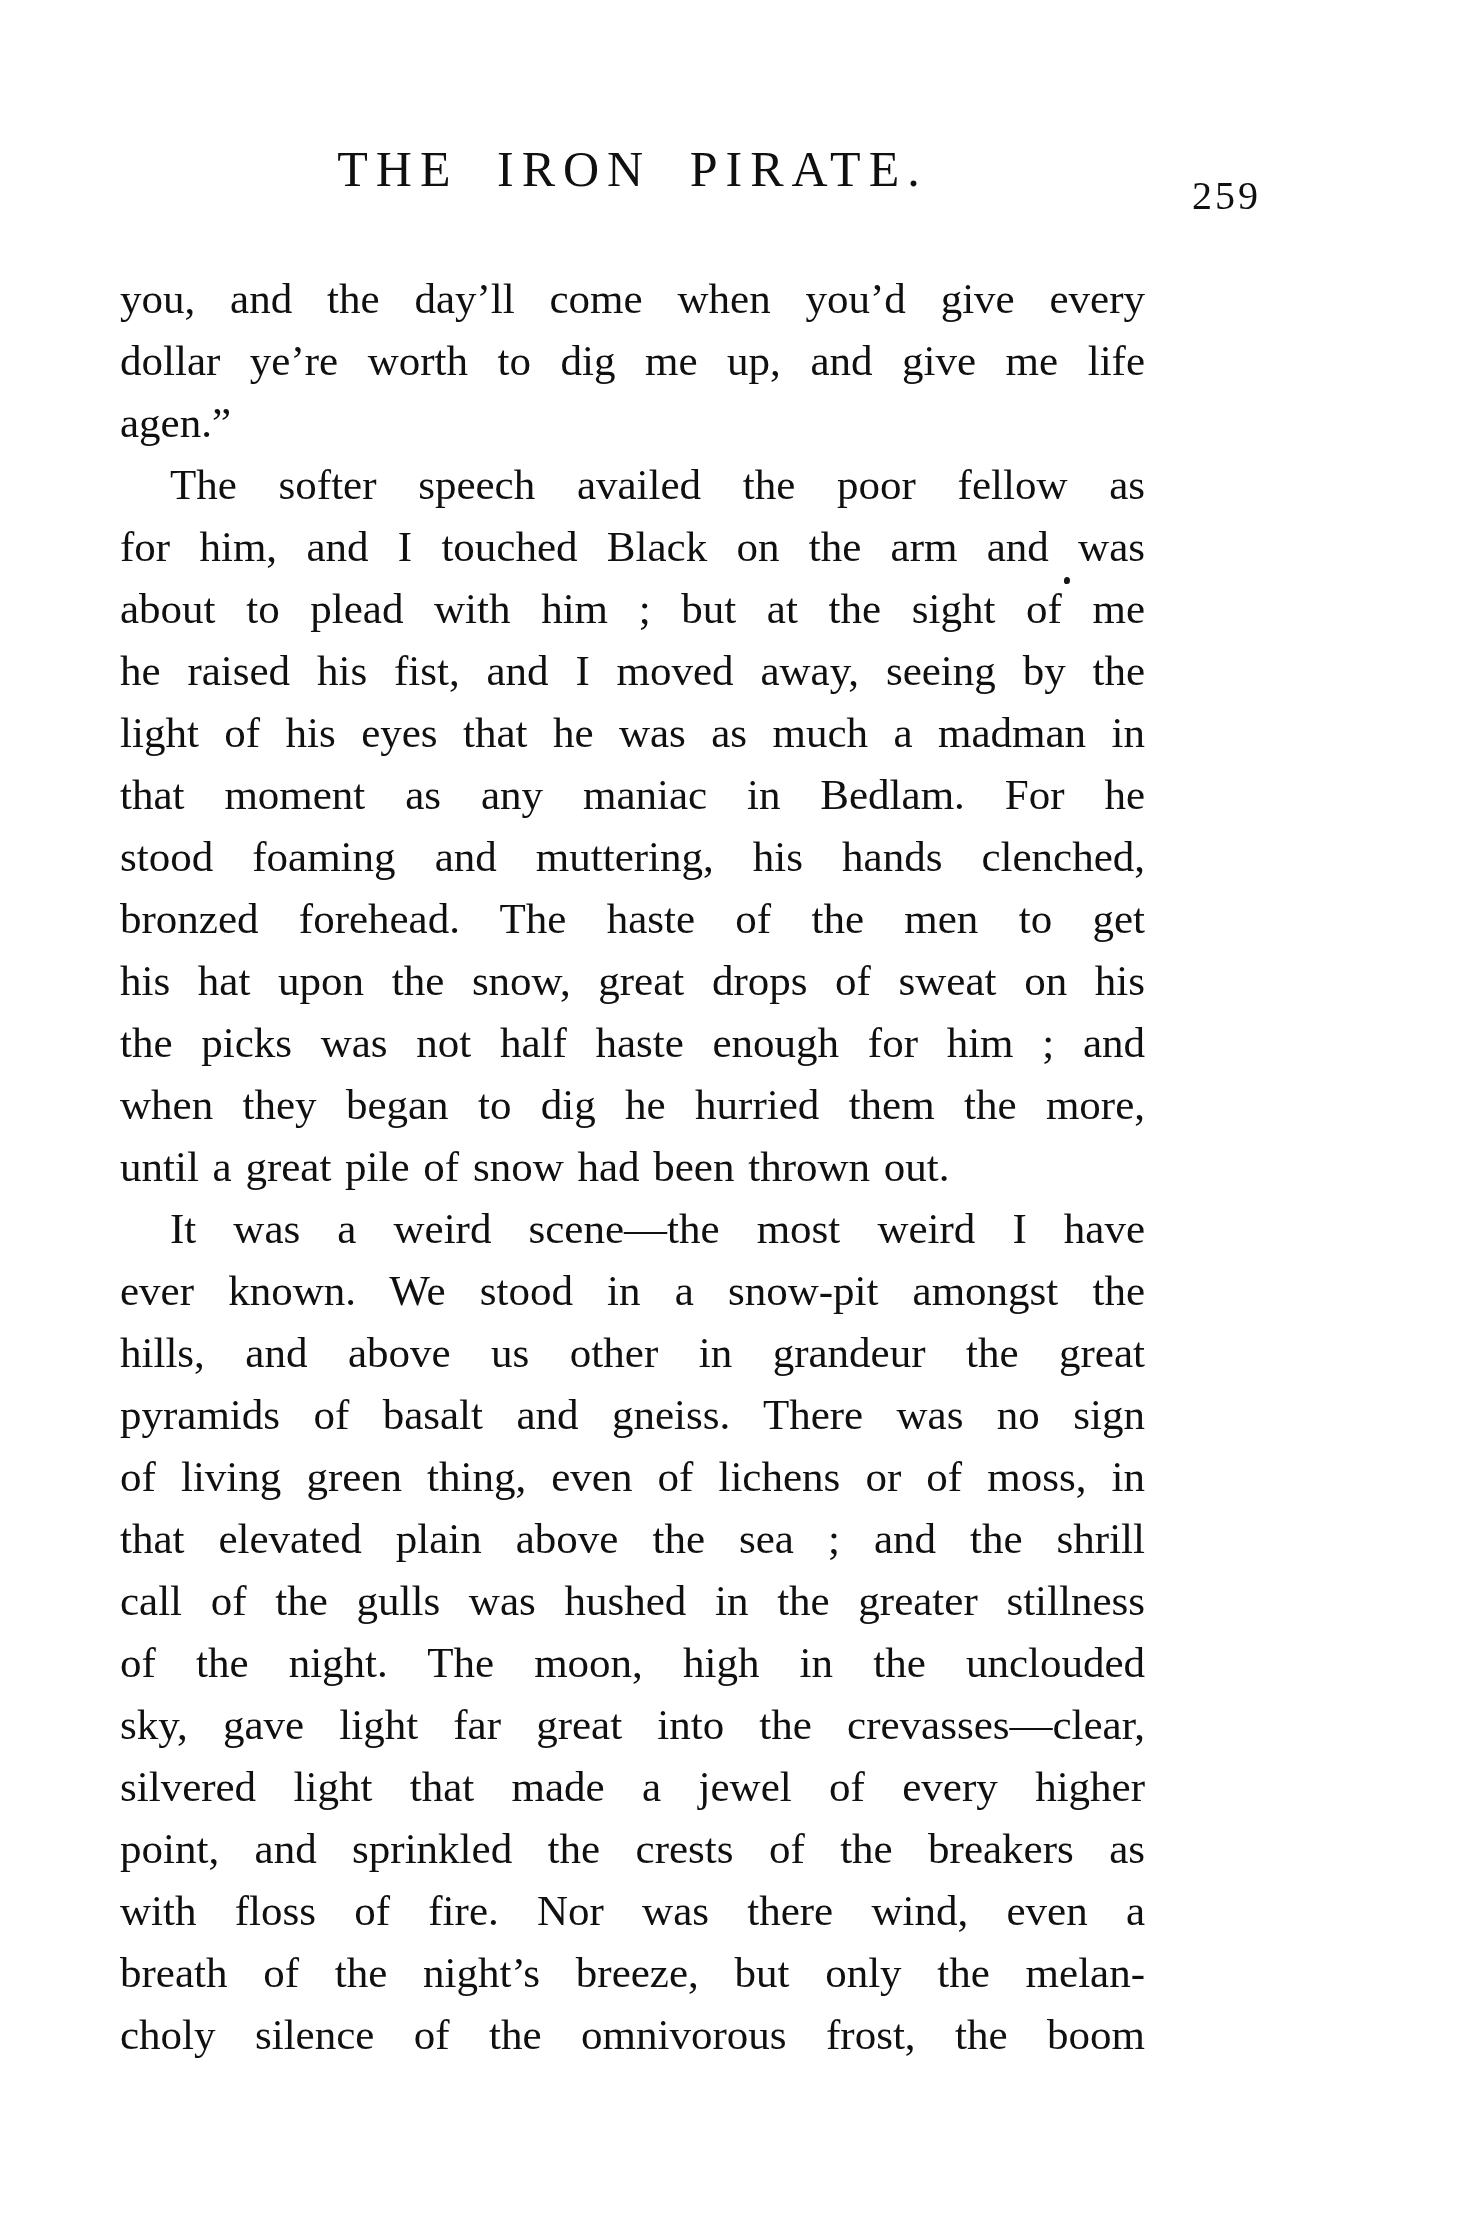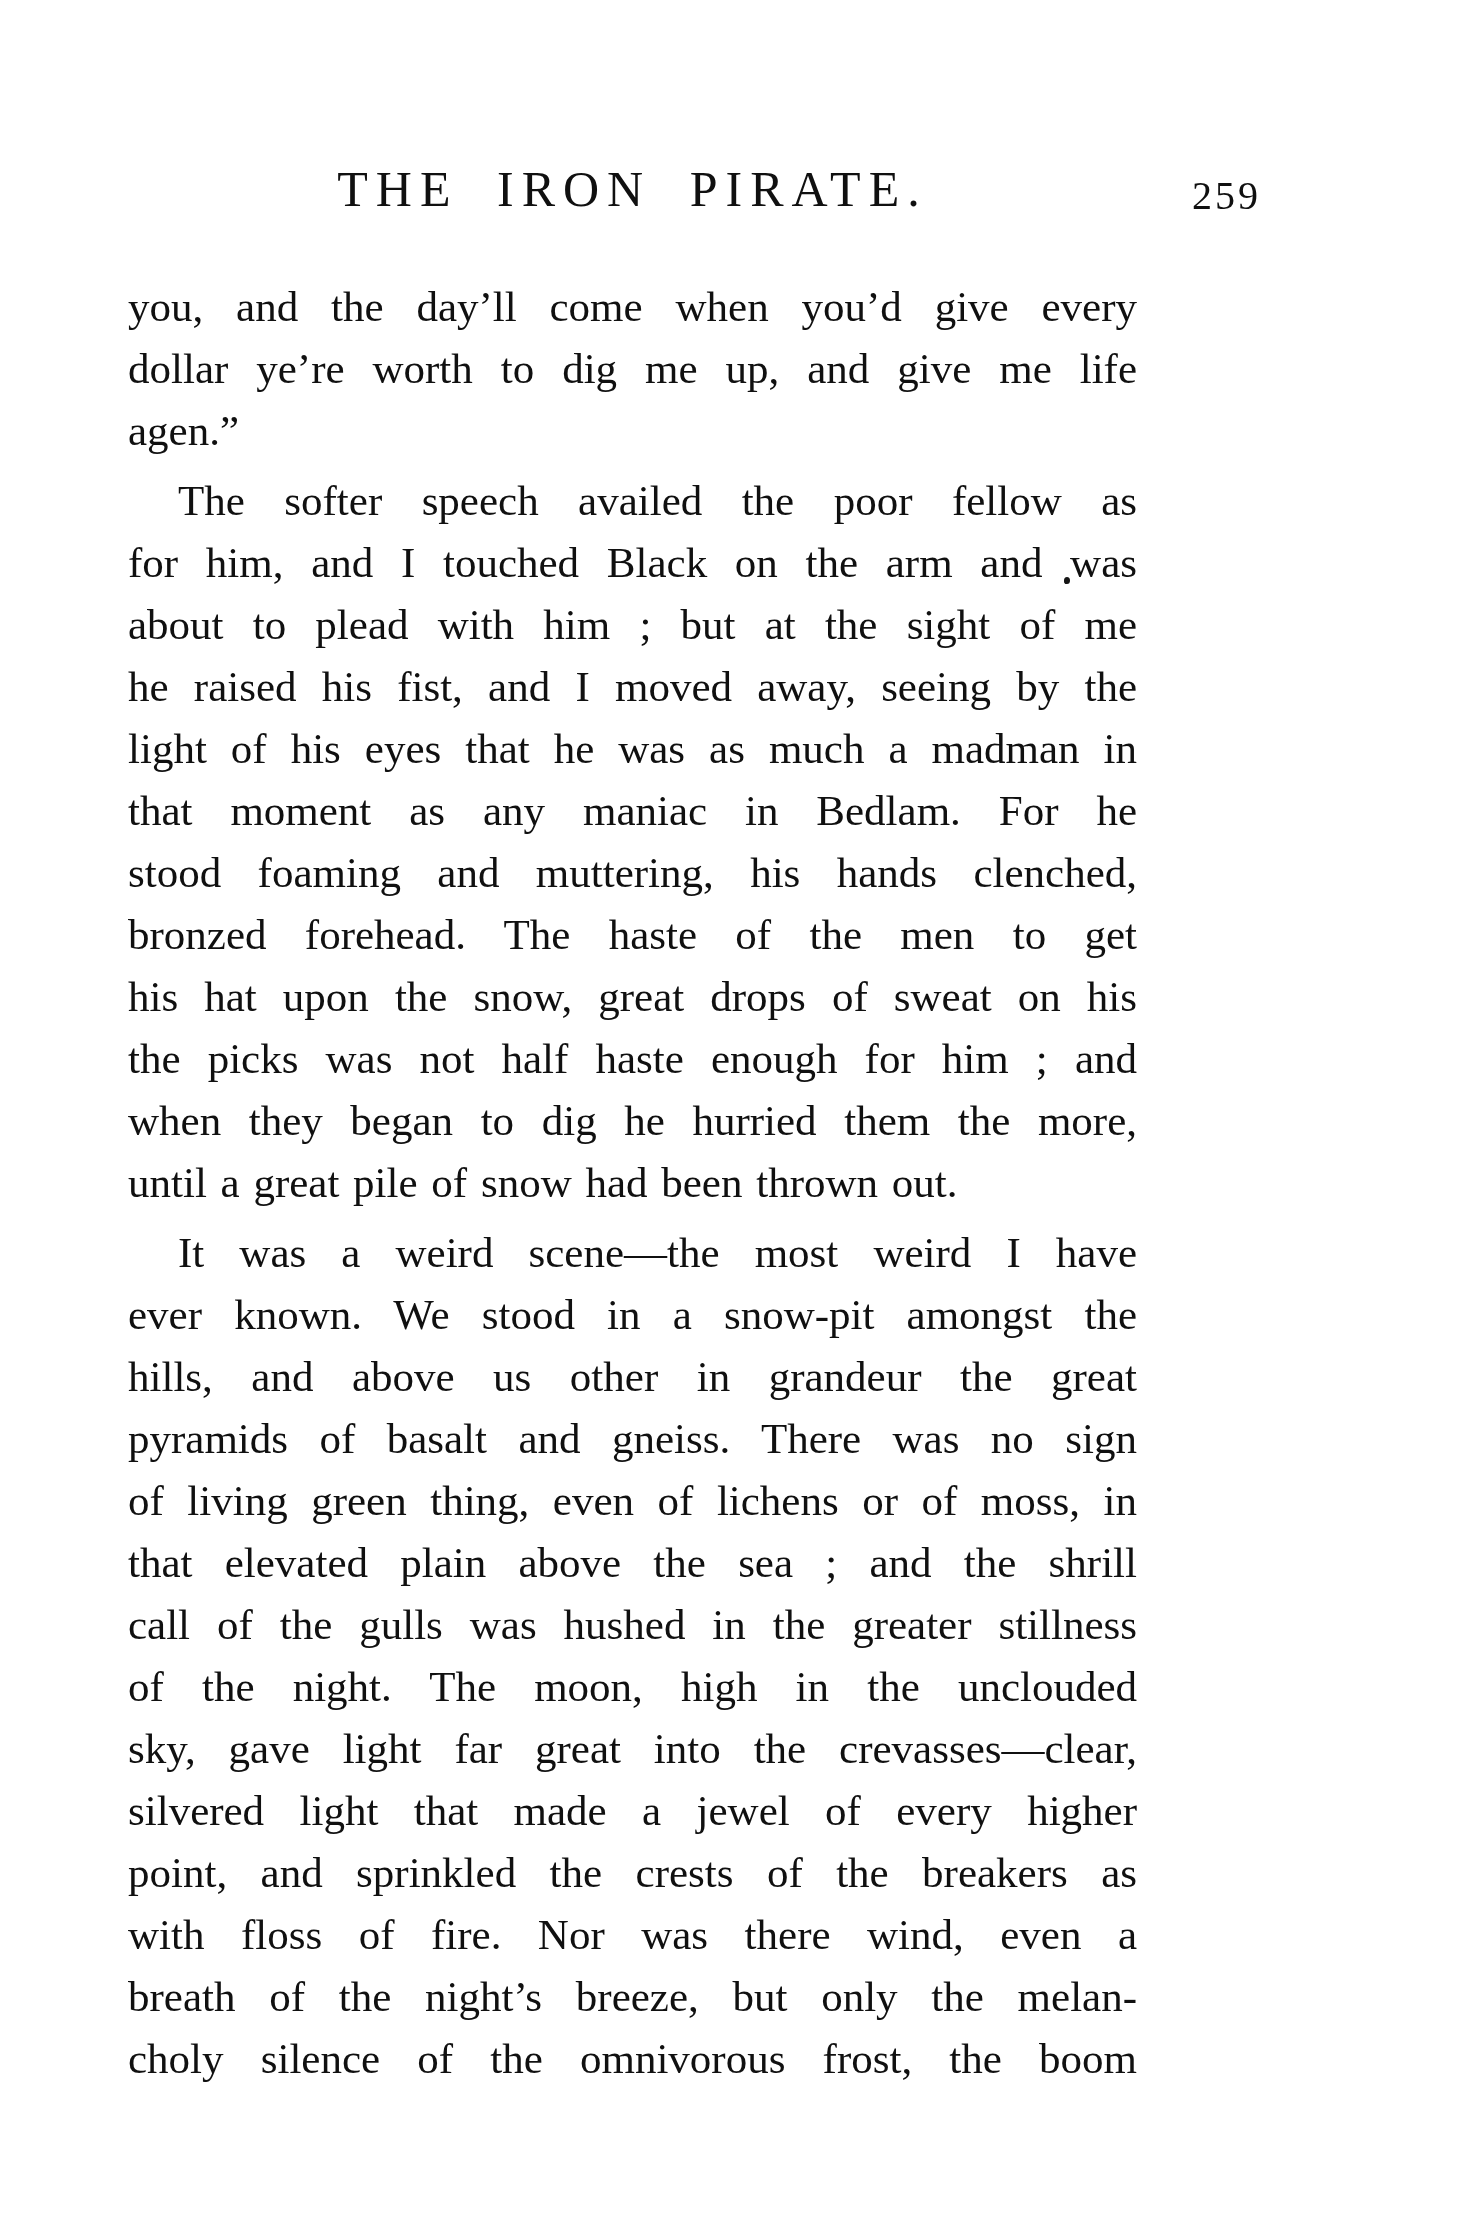--- a/index.html
+++ b/index.html
@@ -12,21 +12,21 @@
     width: 1458px;
     height: 2233px;
     background: #ffffff;
     overflow: hidden;
     font-family: "Liberation Serif", "DejaVu Serif", serif;
     color: #101010;
   }
   .running-head {
     position: absolute;
     left: 120px;
-    top: 164px;
+    top: 144px;
     width: 1025px;
     text-align: center;
     font-size: 50px;
     line-height: 50px;
     letter-spacing: 8px;
     word-spacing: 18px;
     white-space: nowrap;
   }
   .folio {
     position: absolute;
@@ -40,21 +40,21 @@
   .text-block {
     position: absolute;
     left: 120px;
     top: 268px;
     width: 1025px;
     font-size: 43px;
     line-height: 62px;
     word-spacing: 3px;
   }
   .paragraph {
-    margin: 8px;
+    margin: 0;
     padding: 0;
   }
   .line {
     text-align: justify;
     text-align-last: justify;
     white-space: normal;
   }
   .line.no-justify {
     text-align: right;
     text-align-last: left;

